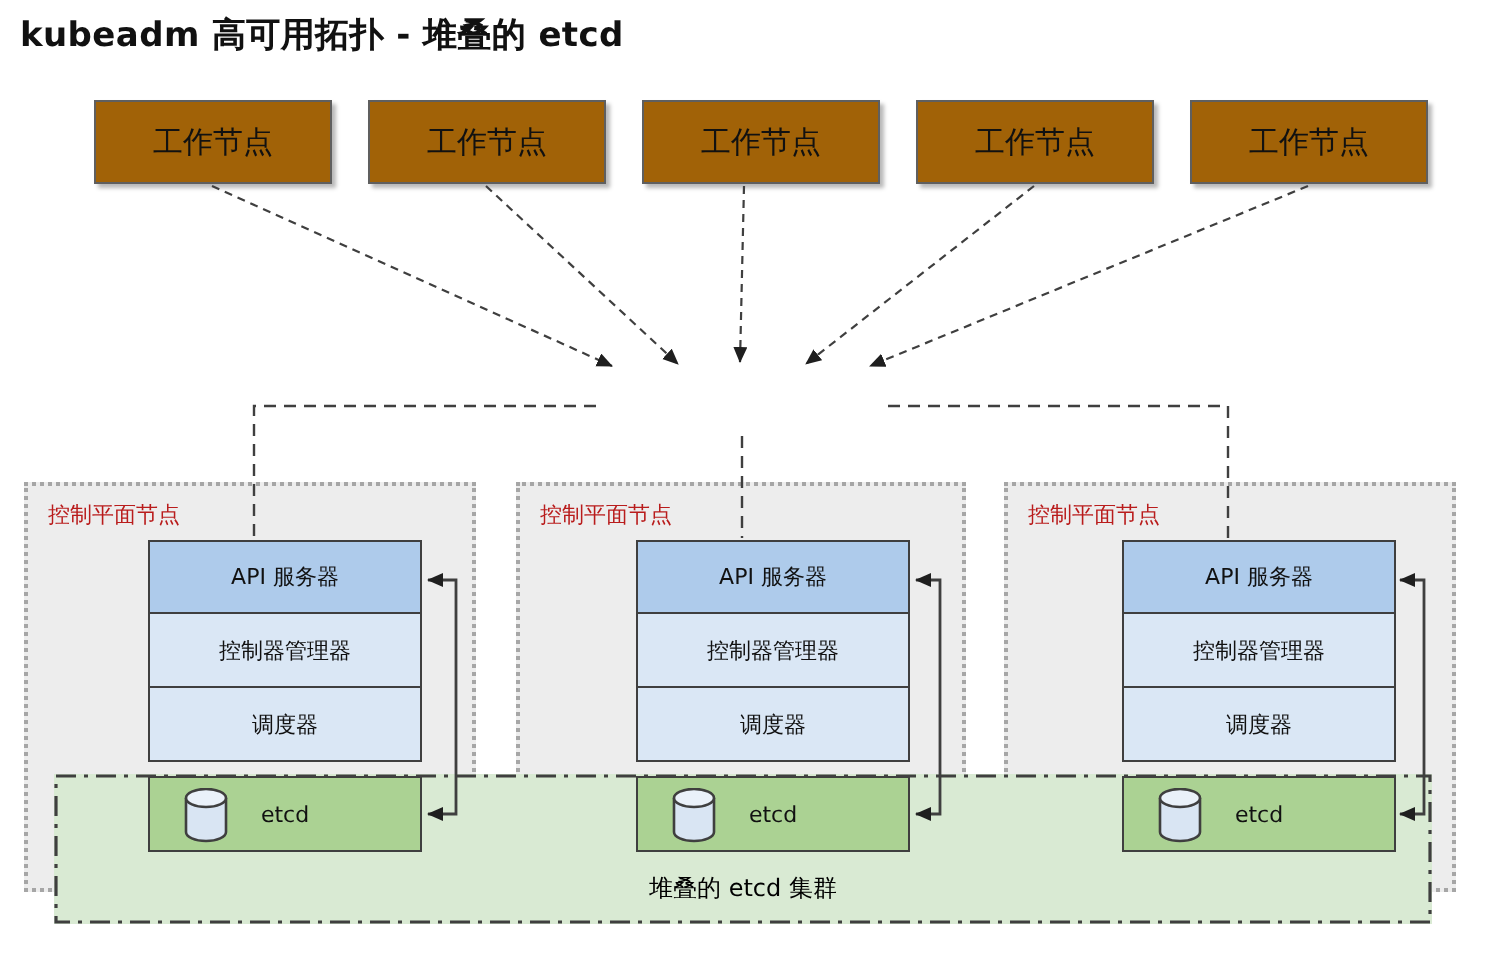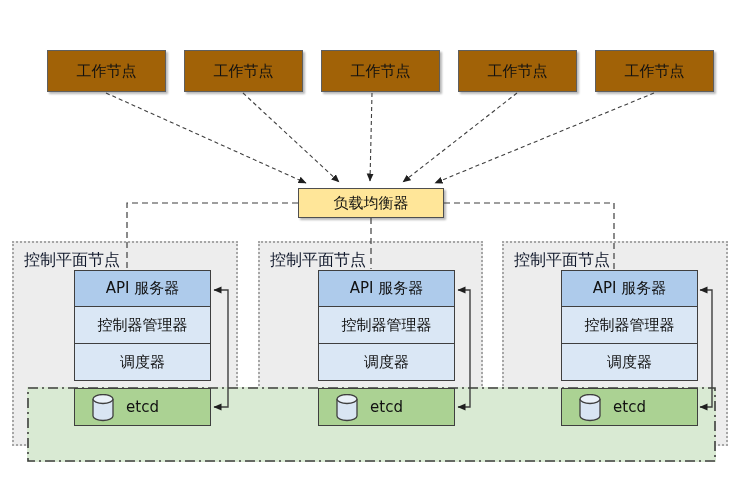--- a/index.html
+++ b/index.html
@@ -7,72 +7,71 @@
           font-family:"DejaVu Sans","Liberation Sans",sans-serif;color:#111;}
   .title{position:absolute;left:10px;top:6px;font-size:17px;font-weight:bold;letter-spacing:.2px;}
   .worker{position:absolute;top:50px;width:119px;height:42px;background:#a16207;
           border:1px solid #5f5f5f;box-shadow:2px 2px 2px rgba(0,0,0,.28);
           display:flex;align-items:center;justify-content:center;font-size:15px;z-index:3;box-sizing:border-box;}
   .lb{position:absolute;left:298px;top:188px;width:146px;height:30px;background:#FFE699;
       border:1px solid #4f4f4f;box-shadow:2px 2px 2px rgba(0,0,0,.28);
       display:flex;align-items:center;justify-content:center;font-size:15px;z-index:3;box-sizing:border-box;}
   .cp{position:absolute;top:241px;height:205px;background:#EDEDED;border:2px dotted #a6a6a6;
       z-index:1;box-sizing:border-box;}
-  .cp-label{position:absolute;left:10px;top:7px;font-size:16px;color:#0f172a;}
+  .cp-label{position:absolute;left:10px;top:7px;font-size:11px;color:#b91c1c;}
   .band{position:absolute;left:27px;top:387px;width:689px;height:75px;background:#D9EAD3;z-index:2;}
   .band svg{position:absolute;left:0;top:0;}
   .band-label{position:absolute;left:0;right:0;bottom:9px;text-align:center;font-size:12px;color:#000;}
   .stack{position:absolute;top:270px;width:168px;height:157px;z-index:3;}
   .row{position:relative;height:38px;margin-top:-1px;background:#DAE7F5;border:1px solid #3f3f3f;
-       display:flex;align-items:center;justify-content:center;font-size:15px;box-sizing:border-box;margin-left:31px;}
+       display:flex;align-items:center;justify-content:center;font-size:11px;box-sizing:border-box;margin-left:31px;}
   .row.api{margin-top:0;height:37px;background:#AECBEB;}
   .row.etcd{margin-top:7px;background:#ABD293;text-align:right;}
   .cyl{position:absolute;left:17px;top:5px;line-height:0;}
   .overlay{position:absolute;left:0;top:0;width:750px;height:483px;z-index:4;pointer-events:none;}
 </style>
 </head>
 <body>
 
 <div class="canvas">
 
+  <div class="title">kubeadm 高可用拓扑 - 堆叠的 etcd</div>
 
   <div class="worker" style="left:47px">
       <span>工作节点</span>
     </div>
   <div class="worker" style="left:184px">
       <span>工作节点</span>
     </div>
   <div class="worker" style="left:321px">
       <span>工作节点</span>
     </div>
   <div class="worker" style="left:458px">
       <span>工作节点</span>
     </div>
   <div class="worker" style="left:595px">
       <span>工作节点</span>
     </div>
 
-  <div class="lb">
-    <span>负载均衡器</span>
-  </div>
 
   <div class="cp" style="left:12px;width:226px">
     <div class="cp-label">控制平面节点</div>
   </div>
   <div class="cp" style="left:258px;width:225px">
     <div class="cp-label">控制平面节点</div>
   </div>
   <div class="cp" style="left:502px;width:226px">
     <div class="cp-label">控制平面节点</div>
   </div>
 
   <div class="band">
     <svg width="689" height="75">
       <rect x="1" y="1" width="687" height="73" fill="none" stroke="#3f3f3f" stroke-width="1.6" stroke-dasharray="10 4 2 4"></rect>
     </svg>
+    <div class="band-label">堆叠的 etcd 集群</div>
   </div>
 
   <div class="stack" style="left:43px">
     <div class="row api">API 服务器</div>
     <div class="row">控制器管理器</div>
     <div class="row">调度器</div>
     <div class="row etcd">
       <span class="cyl">
         <svg width="22" height="28" viewBox="0 0 22 28">
             <path d="M1,5 v17 a10,4.5 0 0 0 20,0 v-17" fill="#D9E5F3" stroke="#3f3f3f" stroke-width="1.3"></path>

